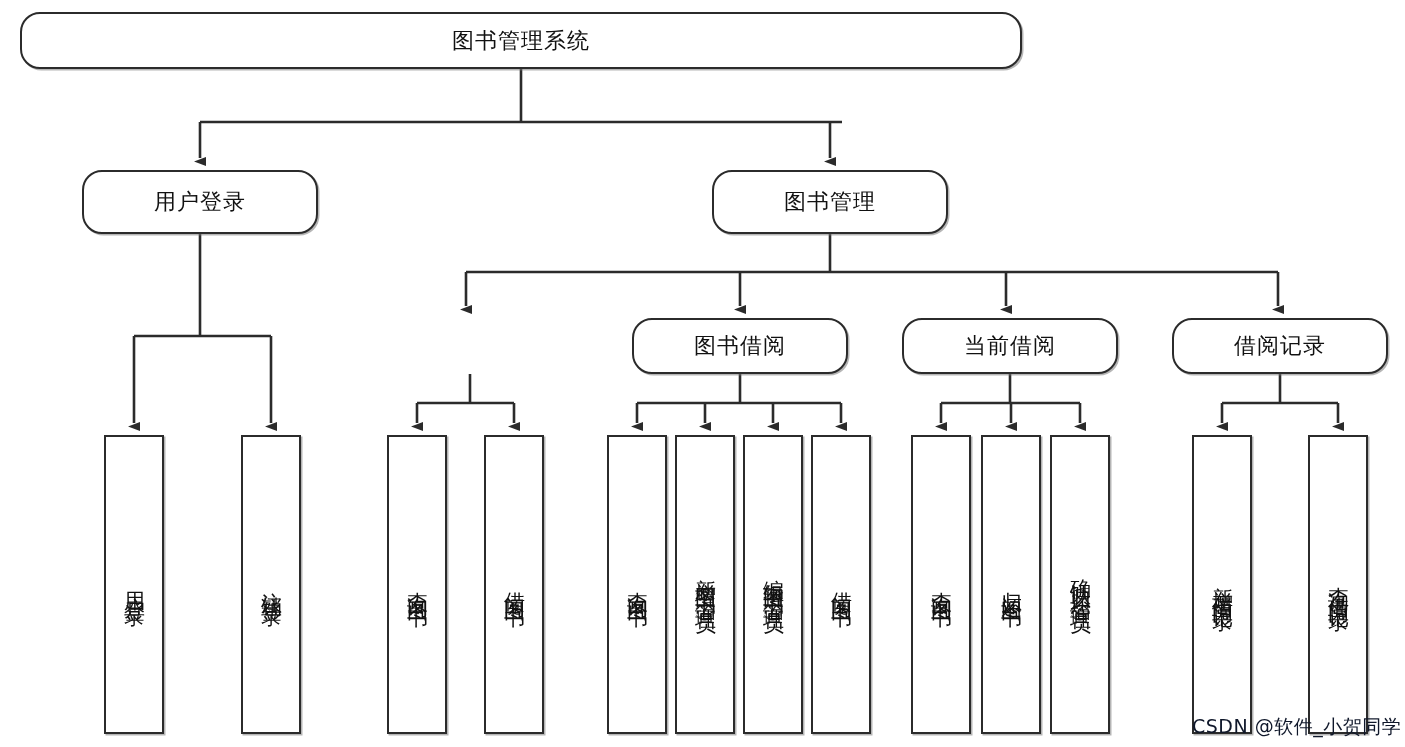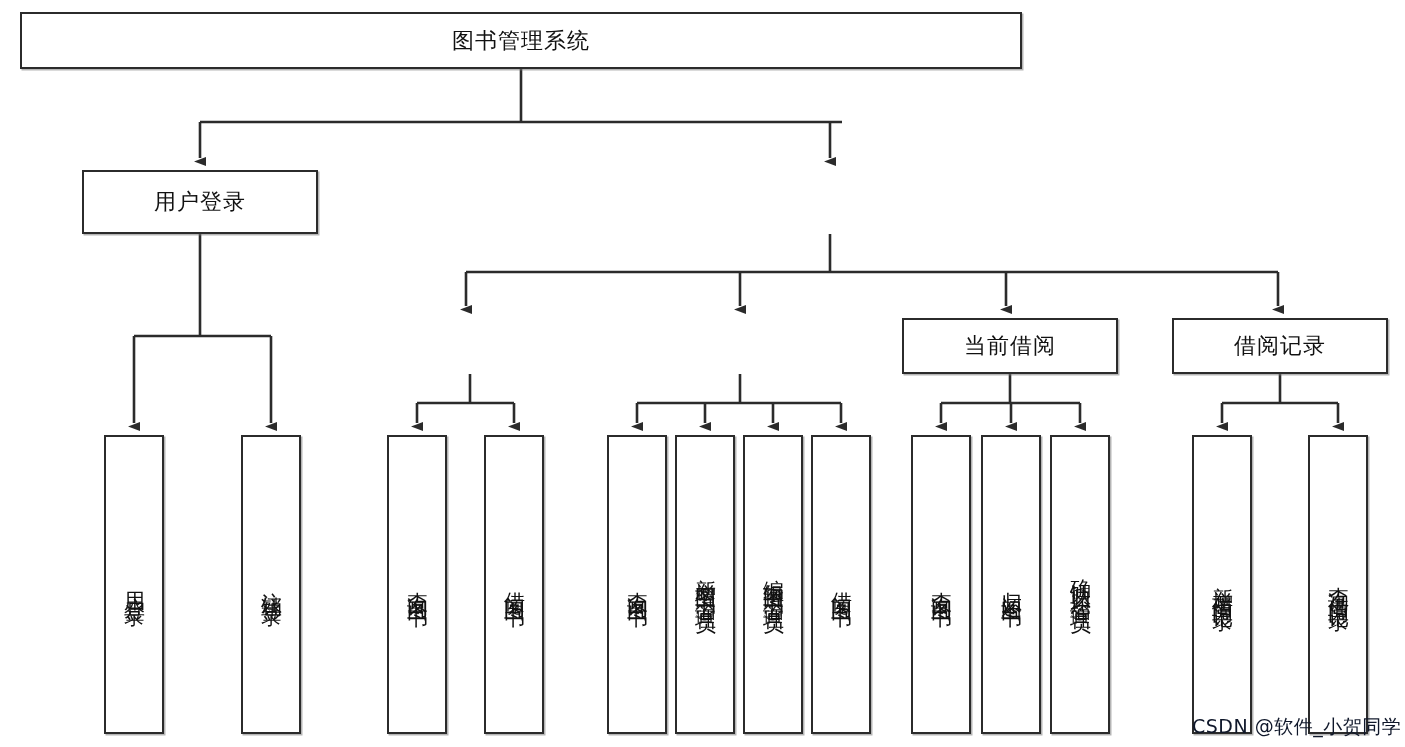--- a/index.html
+++ b/index.html
@@ -34,20 +34,21 @@
     display: flex;
     align-items: center;
     justify-content: center;
     color: #111111;
     box-shadow: 1.5px 1.5px 0 rgba(120,120,120,0.55);
   }
   .node.h {
     font-size: 22px;
     letter-spacing: 1px;
     writing-mode: horizontal-tb;
+    border-radius: 20px;
   }
   .node.v {
     writing-mode: vertical-rl;
     text-orientation: upright;
     font-size: 21px;
     letter-spacing: 5px;
     line-height: 1;
     padding-top: 4px;
     padding-bottom: 4px;
   }
@@ -132,21 +133,27 @@
     </g>
   </svg>
 
   <div class="node h" style="left: 20px; top: 12px; width: 1002px; height: 57px;">
     <span>图书管理系统</span>
   </div>
 
   <div class="node h" style="left: 82px; top: 170px; width: 236px; height: 64px;">
     <span>用户登录</span>
   </div>
-
+  <div class="node h" style="left: 712px; top: 170px; width: 236px; height: 64px;">
+    <span>图书管理</span>
+  </div>
+
+  <div class="node h" style="left: 632px; top: 318px; width: 216px; height: 56px;">
+    <span>图书借阅</span>
+  </div>
   <div class="node h" style="left: 902px; top: 318px; width: 216px; height: 56px;">
     <span>当前借阅</span>
   </div>
   <div class="node h" style="left: 1172px; top: 318px; width: 216px; height: 56px;">
     <span>借阅记录</span>
   </div>
 
   <div class="node v" style="left: 104px; top: 435px; width: 60px; height: 299px;">
     <span class="vtext">用户登录</span>
   </div>

